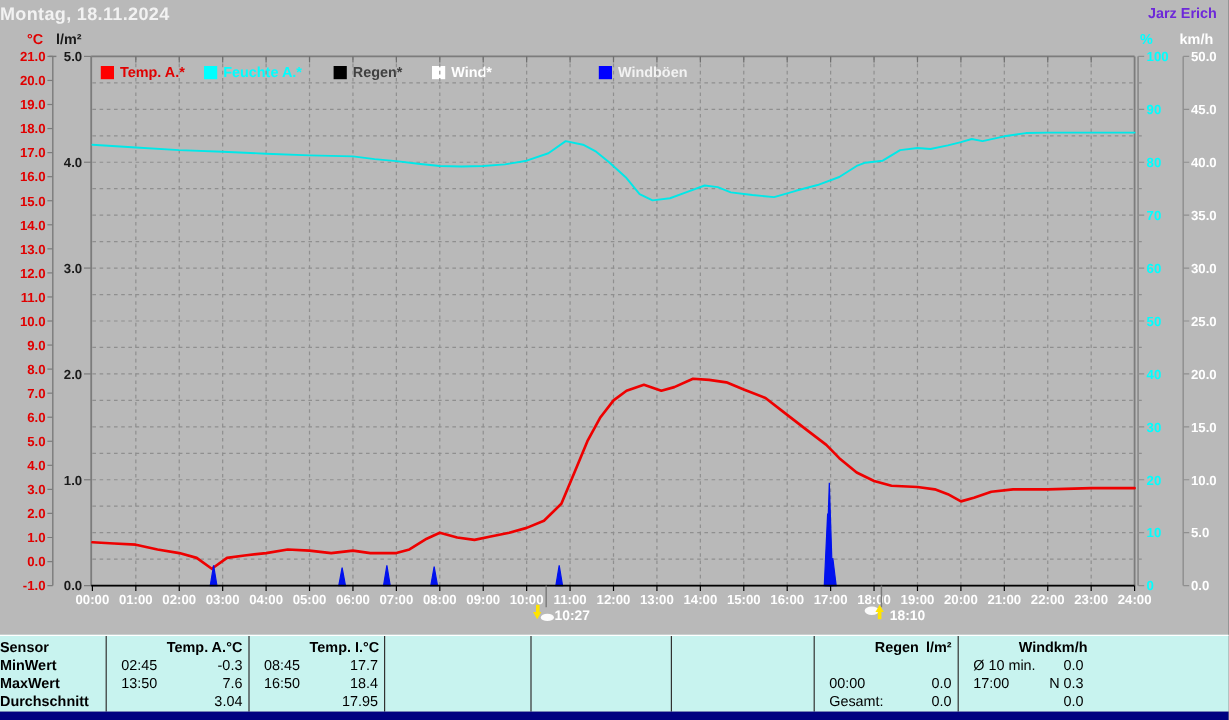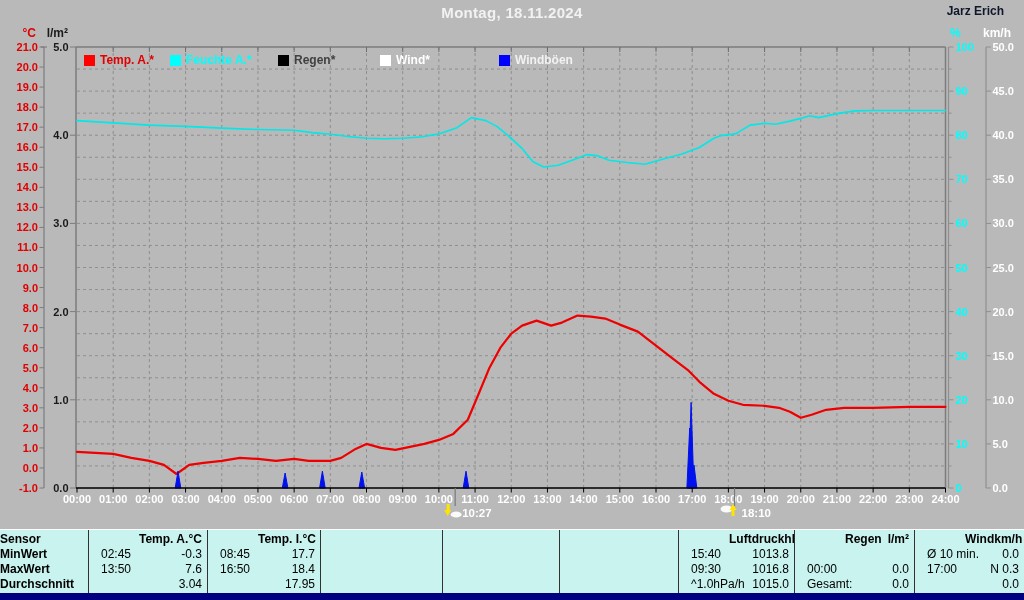--- a/index.html
+++ b/index.html
@@ -1,21 +1,21 @@
 <!DOCTYPE html>
 <html><head>
 <meta charset="utf-8">
 <style>
   html,body{margin:0;padding:0;background:#555;}
   .screen{position:relative;width:1024px;height:600px;background:#b9b9b9;
           font-family:"Liberation Sans",sans-serif;overflow:hidden;}
   .abs{position:absolute;}
-  .title{top:4px;left:0;width:1024px;text-align:center;color:#f2f2f2;
+  .title{top:4px;left:0;width:1024px;text-align:left;color:#f2f2f2;
          font-size:15px;font-weight:bold;letter-spacing:.3px;}
-  .station{top:4px;right:20px;color:#0f172a;font-size:12px;font-weight:bold;}
+  .station{top:4px;right:10px;color:#6d28d9;font-size:12px;font-weight:bold;}
   .unit{top:26px;font-size:12px;font-weight:bold;}
   .unit-temp{left:12px;width:24px;text-align:right;color:#e00000;}
   .unit-rain{left:42px;width:26px;text-align:right;color:#1a1a1a;}
   .unit-hum{left:950px;color:#00ffff;}
   .unit-wind{left:983px;color:#ffffff;}
   .legend-item{top:29px;height:14px;display:flex;align-items:center;gap:5px;cursor:default;margin-top:24px;}
   .swatch{width:11px;height:11px;display:inline-block;}
   .legend-label{font-size:12px;font-weight:bold;white-space:nowrap;}
   #chart-svg{position:absolute;top:0;left:0;}
   
@@ -50,21 +50,21 @@
         <span class="legend-label" style="color: rgb(224, 0, 0);">Temp. A.*</span>
       </div>
       <div class="abs legend-item" style="left: 170px;">
         <span class="swatch" style="background: rgb(0, 255, 255);"></span>
         <span class="legend-label" style="color: rgb(0, 255, 255);">Feuchte A.*</span>
       </div>
       <div class="abs legend-item" style="left: 278px;">
         <span class="swatch" style="background: rgb(0, 0, 0);"></span>
         <span class="legend-label" style="color: #404040;">Regen*</span>
       </div>
-      <div class="abs legend-item" style="left: 380px;">
+      <div class="abs legend-item" style="left: 360px;">
         <span class="swatch" style="background: rgb(255, 255, 255);"></span>
         <span class="legend-label" style="color: rgb(255, 255, 255);">Wind*</span>
       </div>
       <div class="abs legend-item" style="left: 468px; padding-left: 31px;">
         <span class="swatch" style="background: rgb(0, 0, 255);"></span>
         <span class="legend-label" style="color: rgb(242, 242, 242);">Windböen</span>
       </div>
     </div>
 
   <svg id="chart-svg" width="1024" height="529">
@@ -418,38 +418,20 @@
         </div>
         <div class="trow">
           <span class="lft"></span>
           <span class="rgt"></span>
         </div>
         <div class="trow">
           <span class="lft"></span>
           <span class="rgt"></span>
         </div>
       </div>
-      <div class="tcol" style="width: 116px;">
-        <div class="trow bold">
-          <span class="hdr-name">Luftdruck</span>
-          <span class="rgt">hPa</span>
-        </div>
-        <div class="trow">
-          <span class="lft">15:40</span>
-          <span class="rgt">1013.8</span>
-        </div>
-        <div class="trow">
-          <span class="lft">09:30</span>
-          <span class="rgt">1016.8</span>
-        </div>
-        <div class="trow">
-          <span class="lft">^1.0hPa/h</span>
-          <span class="rgt">1015.0</span>
-        </div>
-      </div>
       <div class="tcol" style="width: 120px;">
         <div class="trow bold">
           <span class="hdr-name">Regen</span>
           <span class="rgt">l/m²</span>
         </div>
         <div class="trow">
           <span class="lft"></span>
           <span class="rgt"></span>
         </div>
         <div class="trow">

